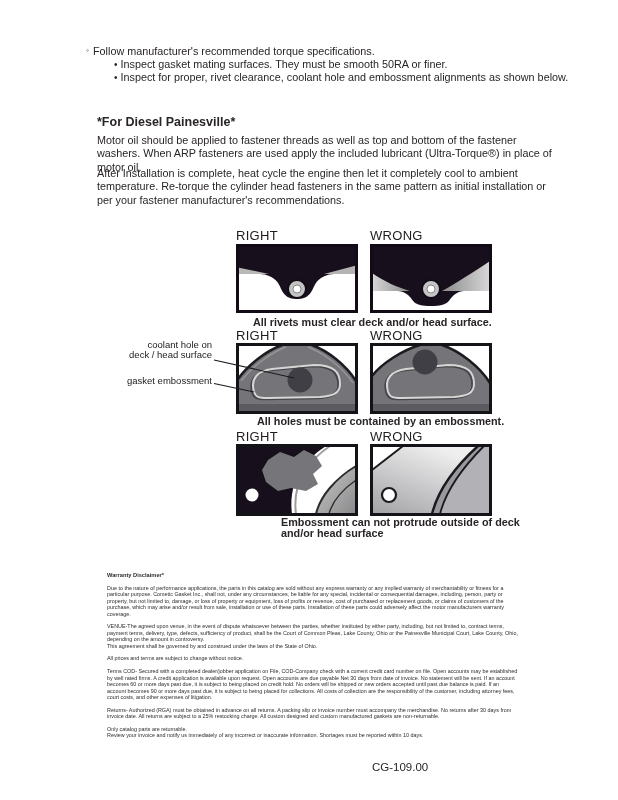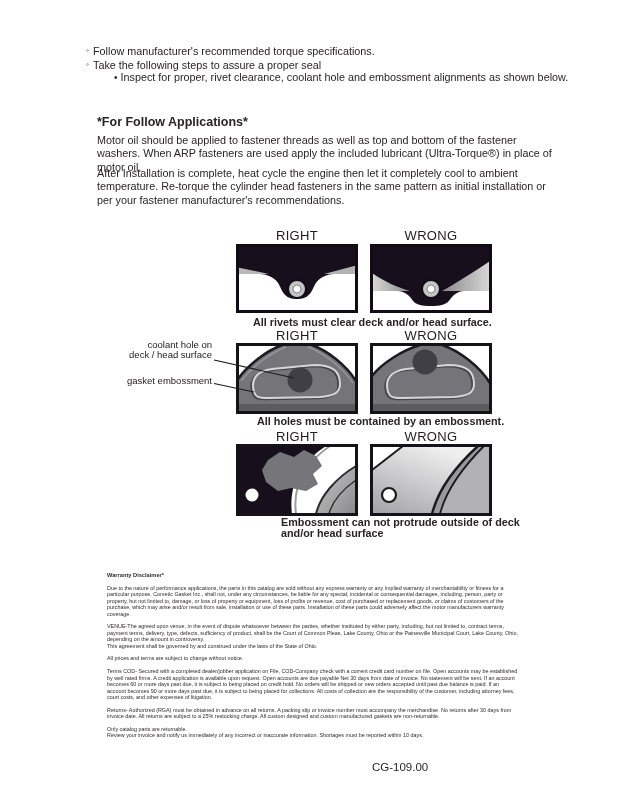--- a/index.html
+++ b/index.html
@@ -15,21 +15,21 @@
   .m1{font-size:8.5px;vertical-align:1.5px;margin-right:4px;}
   .sub{padding-left:28px;}
   .m2{font-size:10px;margin-right:3px;}
   
   .diesel-heading{left:97px;top:115px;font-size:12.5px;font-weight:700;}
   .body-par{font-size:10.8px;line-height:13.4px;width:455px;}
   .p1{left:97px;top:134px;}
   .p2{left:97px;top:167px;}
   .note{left:97px;top:209px;white-space:nowrap;}
   
-  .hdr{width:122px;text-align:center;font-size:13px;letter-spacing:0.3px;color:#201c1d;}
+  .hdr{width:122px;text-align:left;font-size:13px;letter-spacing:0.3px;color:#201c1d;}
   .hdr.r1{top:228px;} .hdr.r2{top:328px;} .hdr.r3{top:429px;}
   .colL{left:236px;} .colR{left:370px;}
   .panel{width:122px;display:block;}
   .pan.r1{top:244px;} .pan.r2{top:343px;} .pan.r3{top:444px;}
   .caption{font-size:10.8px;font-weight:700;line-height:10.8px;white-space:nowrap;margin-left:17px;}
   .cap1{left:236px;top:317px;} .cap2{left:240px;top:416px;} .cap3{left:236px;top:517px;}
   .cap3 div{margin-bottom:0.5px;padding-left:28px;}
   
   .callout{font-size:9.5px;line-height:10px;text-align:right;width:112px;left:100px;color:#1e1a1b;}
   .lab-coolant{top:340px;} .lab-emboss{top:376px;}
@@ -43,25 +43,25 @@
   .pagenum{left:372px;top:761px;font-size:11.5px;color:#2a2627;}
 </style>
 </head>
 <body>
 
 <div id="page">
 
 
   <div class="abs bullets">
     <div class="b"><span class="m1">◦</span><span>Follow manufacturer's recommended torque specifications.</span></div>
-    <div class="b"><span class="m1">◦</span><span>Take the following steps to assure a proper seal</span></div>
+    <div class="b sub"><span class="m2">•</span><span>Inspect gasket mating surfaces.  They must be smooth 50RA or finer.</span></div>
     <div class="b sub"><span class="m2">•</span><span>Inspect for proper, rivet clearance, coolant hole and embossment alignments as shown below.</span></div>
   </div>
 
-  <div class="abs diesel-heading">*For Follow Applications*</div>
+  <div class="abs diesel-heading">*For Diesel Painesville*</div>
   <div class="abs body-par p1">Motor oil should be applied to fastener threads as well as top and bottom of the fastener washers. When ARP fasteners are used apply the included lubricant (Ultra-Torque®) in place of motor oil.</div>
   <div class="abs body-par p2">After Installation is complete, heat cycle the engine then let it completely cool to ambient temperature. Re-torque the cylinder head fasteners in the same pattern as initial installation or per your fastener manufacturer's recommendations.</div>
 
   <div class="abs hdr r1 colL">RIGHT</div>
   <div class="abs hdr r1 colR">WRONG</div>
 
   <svg class="abs panel pan r1 colL" width="122" height="69" viewBox="0 0 122 69">
     <rect x="0" y="0" width="122" height="69" fill="#17101c"></rect>
     <path d="M2,30 L2,67 L120,67 L120,30 L101,30 C93,30 88.5,31 82.5,36 C75.5,42 77.5,55 61,55 C44.5,55 46.5,42 39.5,36 C33.5,31 29,30 21,30 Z" fill="#ffffff"></path>
     <polygon points="2,23.5 33,30 2,30" fill="#b8b8b8"></polygon>

